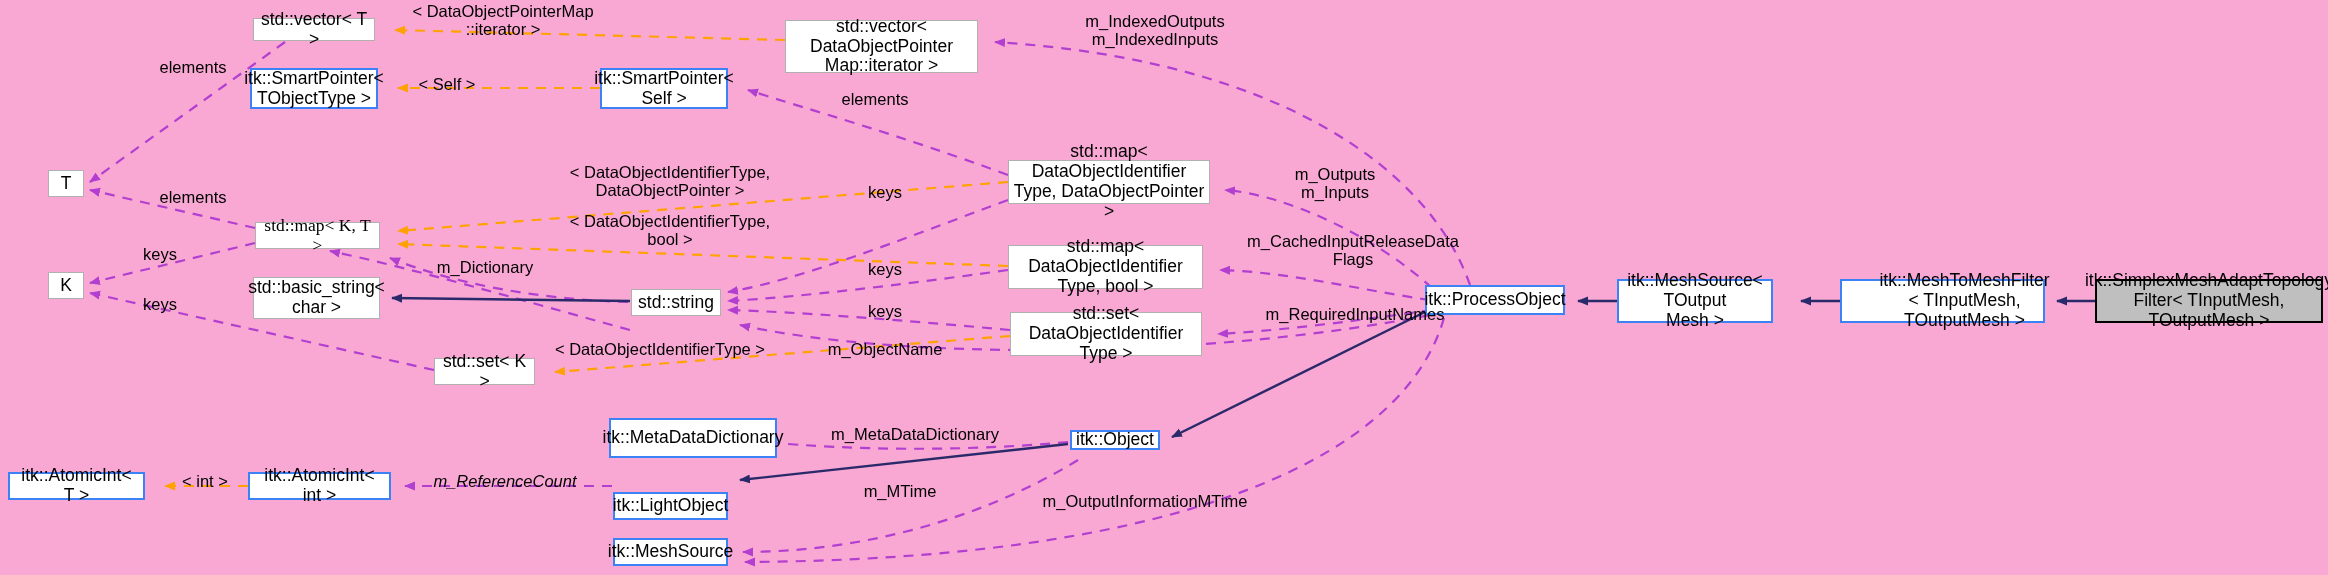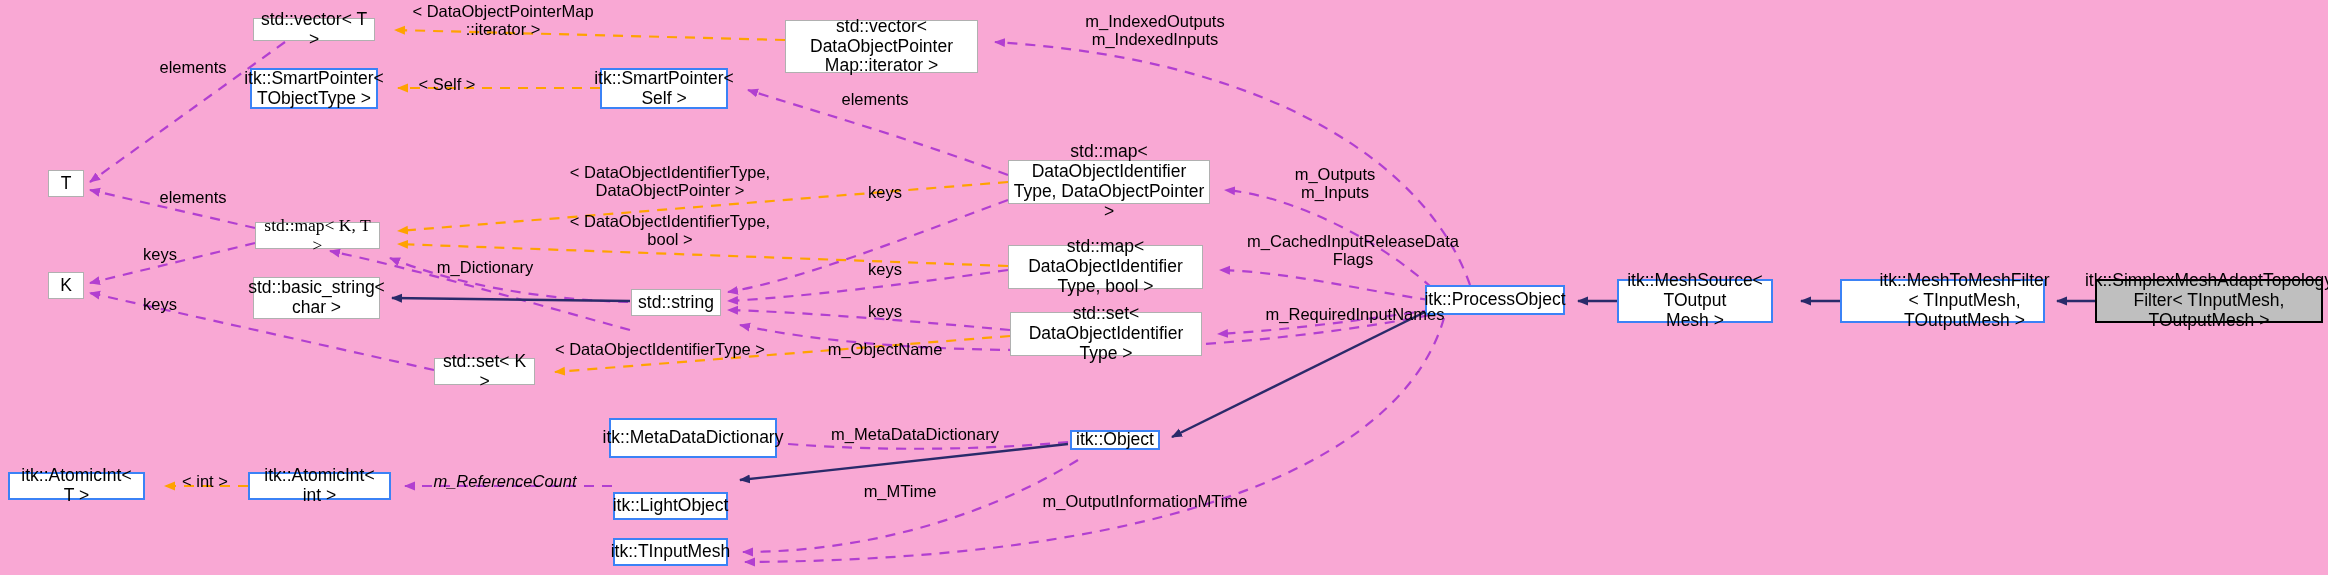--- a/index.html
+++ b/index.html
@@ -188,21 +188,21 @@
   <div class="node itk" style="left:609px;top:418px;width:168px;height:40px;">itk::MetaDataDictionary</div>
 
   <div class="node itk" style="left:1070px;top:430px;width:90px;height:20px;">itk::Object</div>
 
   <div class="node itk" style="left:8px;top:472px;width:137px;height:28px;">itk::AtomicInt&lt; T &gt;</div>
 
   <div class="node itk" style="left:248px;top:472px;width:143px;height:28px;">itk::AtomicInt&lt; int &gt;</div>
 
   <div class="node itk" style="left:613px;top:492px;width:115px;height:28px;">itk::LightObject</div>
 
-  <div class="node itk" style="left:613px;top:538px;width:115px;height:28px;">itk::TInputMesh</div>
+  <div class="node itk" style="left:613px;top:538px;width:115px;height:28px;">itk::MeshSource</div>
 
   <div class="node itk" style="left:1425px;top:285px;width:140px;height:30px;">itk::ProcessObject</div>
 
   <div class="node itk" style="left:1617px;top:279px;width:156px;height:44px;">itk::MeshSource&lt; TOutput
 Mesh &gt;</div>
 
   <div class="node itk" style="left:1840px;top:279px;width:205px;height:44px;padding-left:48px;">itk::MeshToMeshFilter
 &lt; TInputMesh, TOutputMesh &gt;</div>
 
   <div class="node current" style="left:2095px;top:279px;width:228px;height:44px;">itk::SimplexMeshAdaptTopology

